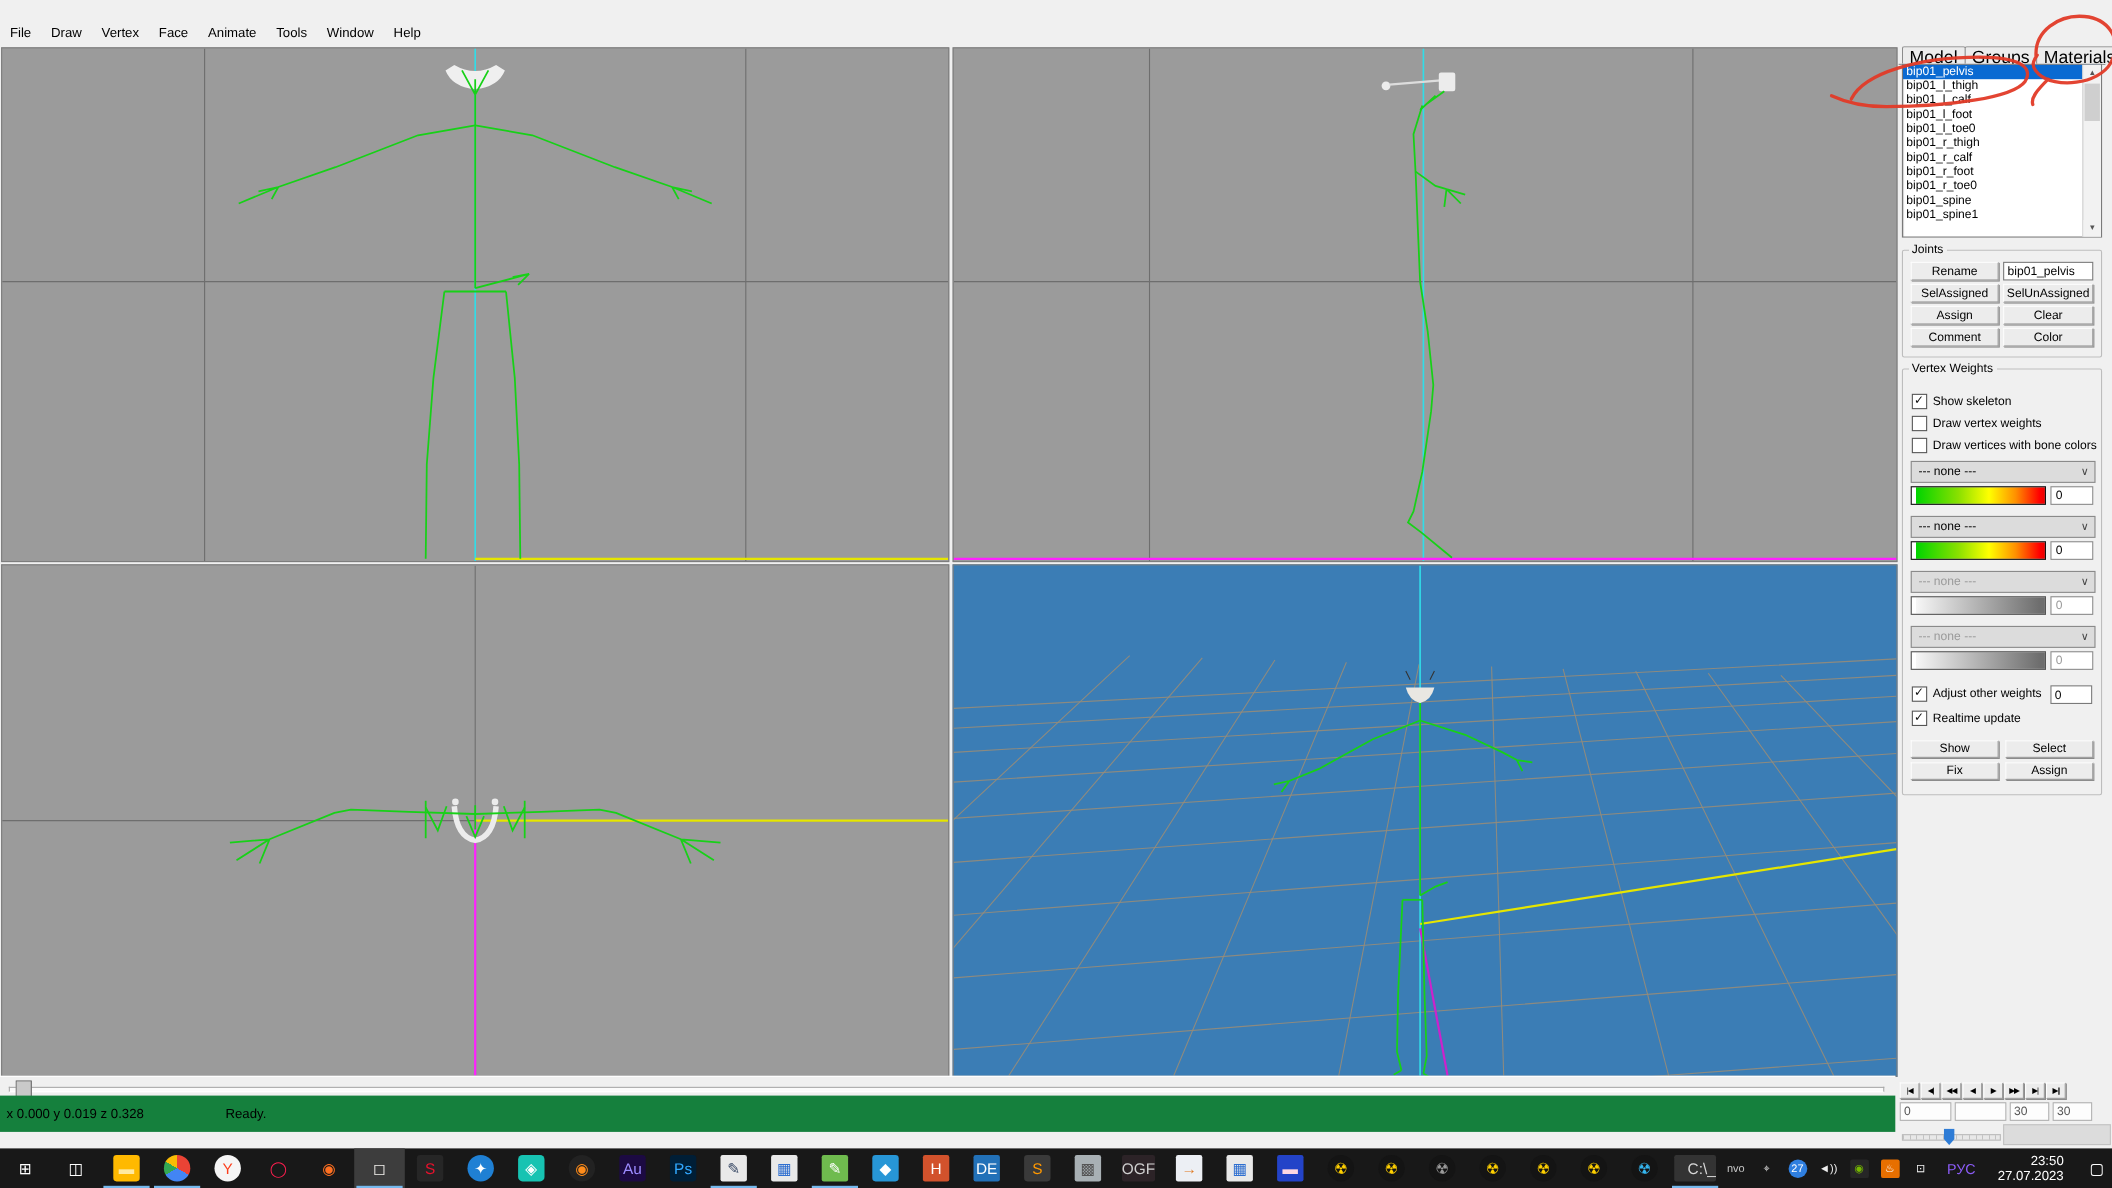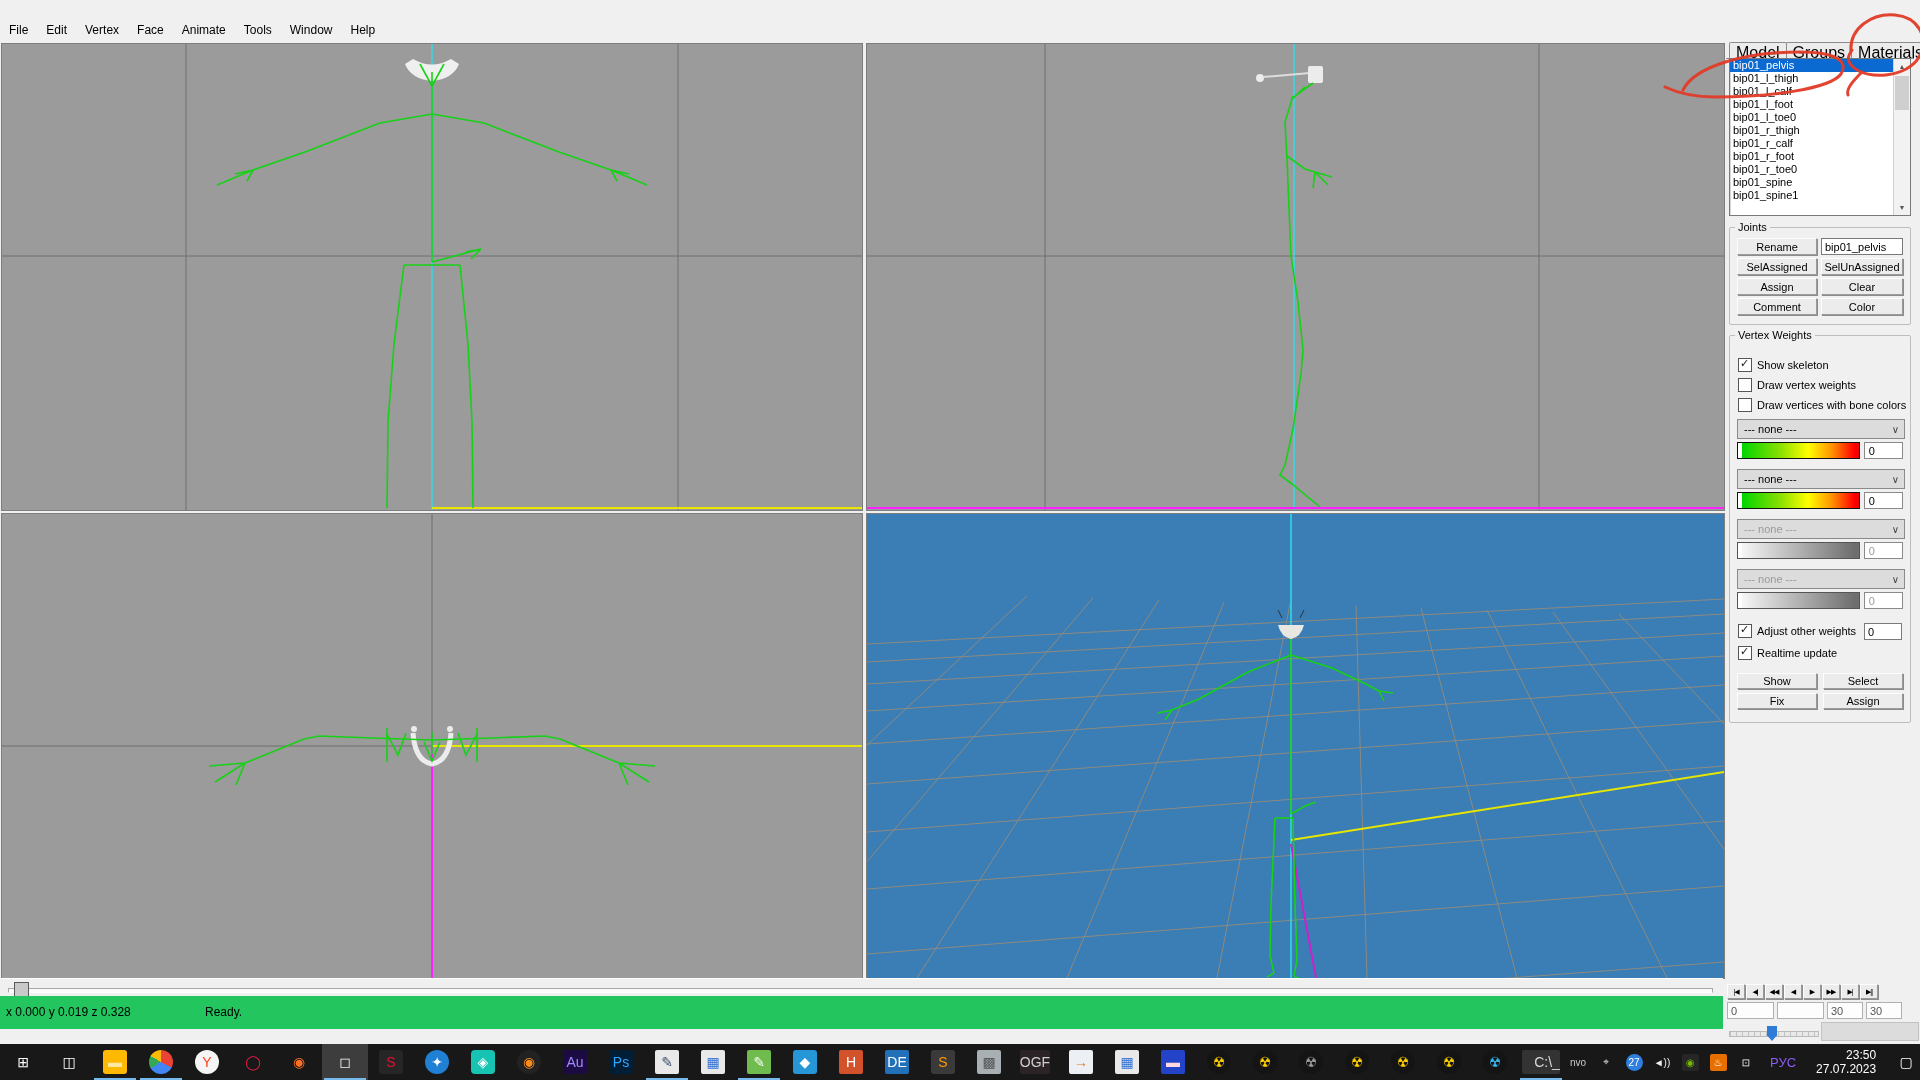--- a/index.html
+++ b/index.html
@@ -31,21 +31,21 @@
 
   
   .timeline{position:absolute;left:0;top:978px;width:1723px;height:33px;background:#f0f0f0;border-top:1px solid #fff;}
   .tl-groove{position:absolute;left:8px;right:10px;top:9px;height:3px;background:#fbfbfb;border:1px solid #a8a8a8;border-bottom-color:#fff;}
   .tl-marker{position:absolute;left:14px;top:3px;width:13px;height:20px;background:#c9c9c9;border:1px solid #5a5a5a;
     clip-path:polygon(0 0,100% 0,100% 62%,50% 100%,0 62%);}
   .tl-ticks{position:absolute;left:8px;top:20px;width:1690px;height:7px;
     background:repeating-linear-gradient(90deg,#9a9a9a 0 1px,transparent 1px 34px);}
 
   
-  .statusbar{position:absolute;left:0;top:996px;width:1723px;height:33px;background:#22c55e;font-size:12px;}
+  .statusbar{position:absolute;left:0;top:996px;width:1723px;height:33px;background:#15803d;font-size:12px;}
   .sb-coords{position:absolute;left:6px;top:9px;}
   .sb-msg{position:absolute;left:205px;top:9px;}
 
   
   .rpanel{position:absolute;left:1726px;top:41px;width:194px;height:1003px;background:#f0f0f0;}
   .tabs{position:absolute;left:3px;top:1px;display:flex;height:16px;}
   .tab{border:1px solid #8c8c8c;border-bottom:none;background:#ececec;padding:1px 6px 0 6px;font-size:16px;
     border-radius:2px 2px 0 0;margin-right:-1px;}
   .tab.active{background:#f6f6f6;position:relative;top:-1px;padding-top:2px;z-index:2;}
   .tab-base{position:absolute;left:0;top:17px;width:188px;height:1px;background:#8c8c8c;}
@@ -133,21 +133,21 @@
 </style>
 </head>
 <body>
 
 <div id="screen">
 
 
   <div class="menubar">
 
   <span class="menu-item">File</span>
-      <span class="menu-item">Edit</span>
+      <span class="menu-item">Draw</span>
       <span class="menu-item">Vertex</span>
       <span class="menu-item">Face</span>
       <span class="menu-item">Animate</span>
       <span class="menu-item">Tools</span>
       <span class="menu-item">Window</span>
       <span class="menu-item">Help</span>
     </div>
 
   <div class="viewport" id="vp-front">
     <svg viewBox="0 0 860 466" preserveAspectRatio="none">

